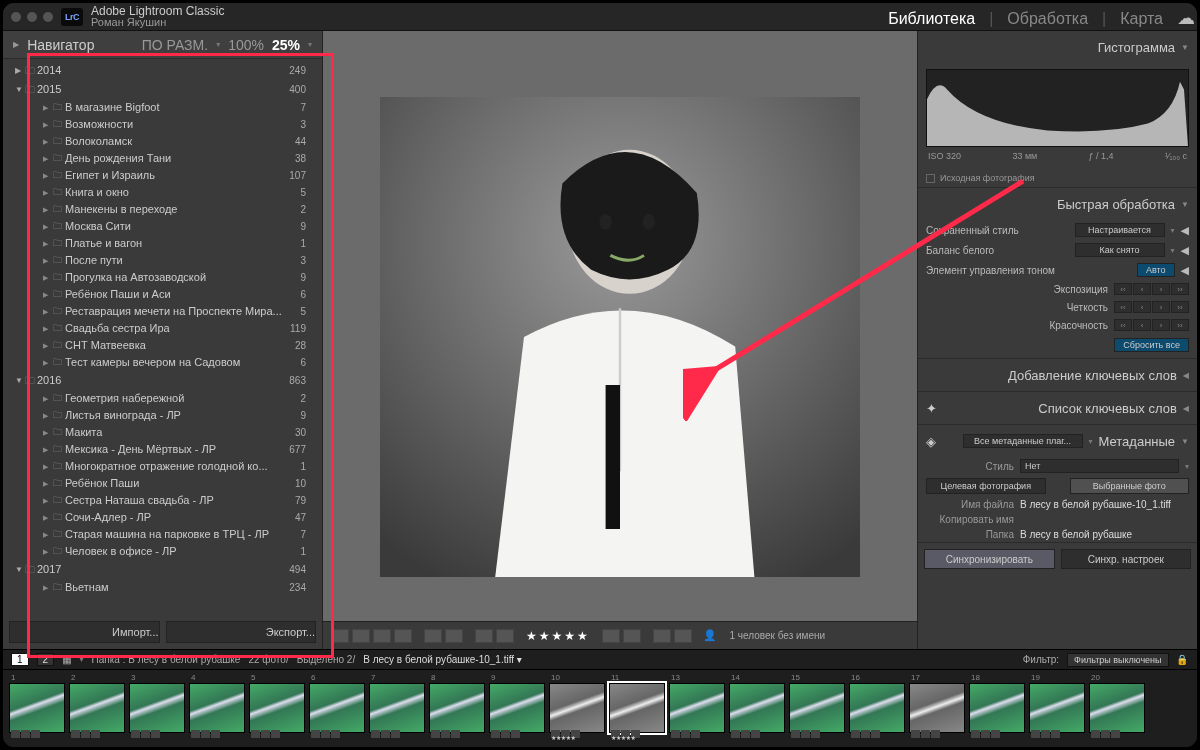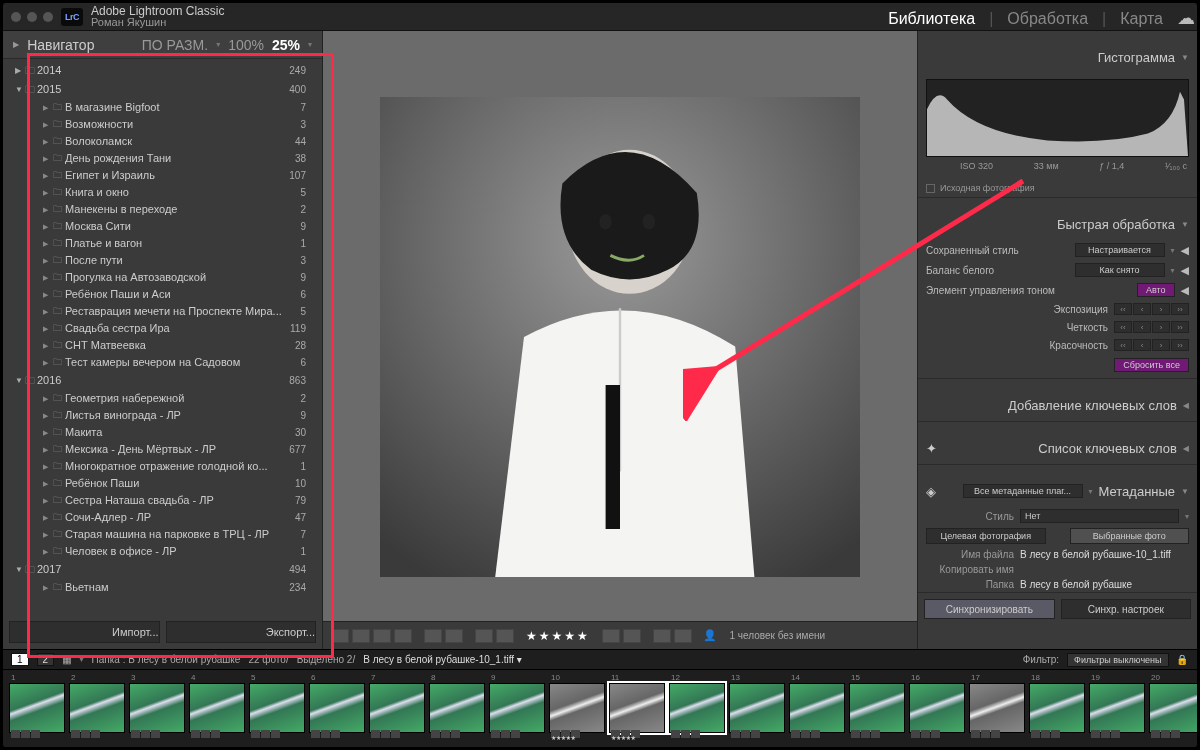--- a/index.html
+++ b/index.html
@@ -1,17 +1,17 @@
 <!DOCTYPE html>
 <html><head>
 <meta charset="utf-8">
 <style>
   * { box-sizing: border-box; margin: 0; padding: 0; font-family: "Helvetica Neue", Arial, sans-serif; }
   body { background: #000; width: 1200px; height: 750px; overflow: hidden; position: relative; color: #bbb; font-size: 11px; }
-  .frame { position: absolute; inset: 0; border: 3px solid #000; border-radius: 6px; overflow: hidden; background:#1a1a1a; }
+  .frame { position: absolute; inset: 0; border: 3px solid #000; border-radius: 14px; overflow: hidden; background:#1a1a1a; }
 
   
   .titlebar { height: 28px; background: #262626; display:flex; align-items:center; padding:0 8px; gap:8px; border-bottom:1px solid #111;}
   .traffic { display:flex; gap:6px; }
   .tl { width:10px; height:10px; border-radius:50%; background:#555; }
   .lrc { width:22px; height:18px; background:#0a0a0a; border-radius:3px; display:flex; align-items:center; justify-content:center; font-size:9px; color:#7aa3ff; font-weight:bold; letter-spacing:-0.5px;}
   .app-title { color:#ccc; font-size:12px; }
   .user-line { color:#999; font-size:11px; margin-top:-2px;}
   .title-col {display:flex; flex-direction:column; line-height:1.1;}
 
@@ -56,33 +56,33 @@
   .arrow { position:absolute; left:360px; top:130px; pointer-events:none; z-index:40;}
   .tool-row { height:28px; background:#3a3a3a; border-top:1px solid #222; display:flex; align-items:center; padding:0 8px; gap:12px; color:#888;}
   .tool-row .seg{display:flex;gap:3px;}
   .tool-row .icon{width:18px;height:14px;background:#555;border:1px solid #444;}
   .stars{color:#fff; letter-spacing:2px; font-size:12px;}
   .people{font-size:10px;color:#aaa;}
 
   
   .right { width:280px; background:#3a3a3a; border-left:1px solid #222; display:flex; flex-direction:column; font-size:11px;}
   .rpanel { border-bottom:1px solid #2a2a2a;}
-  .rhead { height:22px; display:flex; align-items:center; justify-content:flex-end; padding:16px 8px; gap:6px; color:#ccc; font-size:13px;margin-top:10px;}
+  .rhead { height:22px; display:flex; align-items:center; justify-content:flex-end; padding:16px 8px; gap:6px; color:#ccc; font-size:13px;}
   .rhead .rtri{font-size:8px;color:#888;}
   .histo { height:110px; padding:6px 8px 2px 8px;}
   .histo-box{height:78px;background:#222;border:1px solid #111;position:relative;overflow:hidden;}
-  .histo-meta{display:flex;justify-content:space-between;font-size:9px;color:#999;padding:4px 2px;margin-left:32px;}
+  .histo-meta{display:flex;justify-content:space-between;font-size:9px;color:#999;padding:4px 2px;}
   .orig{display:flex;align-items:center;gap:5px;font-size:9px;color:#999;padding:0 8px 4px 8px;}
   .orig .chk{width:9px;height:9px;border:1px solid #666;}
 
   .qrow{display:flex;align-items:center;padding:3px 8px;gap:6px;}
   .qrow .lab{flex:1;color:#bbb;font-size:10px;}
   .qrow .lab.r{text-align:right;}
   .ddl{background:#2e2e2e;border:1px solid #222;color:#ccc;font-size:9px;padding:1px 4px;min-width:90px;text-align:center;}
-  .btn-sm{background:#701a75;border:1px solid #222;color:#ccc;font-size:9px;padding:1px 8px;}
+  .btn-sm{background:#0c4a6e;border:1px solid #222;color:#ccc;font-size:9px;padding:1px 8px;}
   .step4{display:flex;gap:1px;}
   .step4 span{width:18px;height:12px;background:#2e2e2e;border:1px solid #222;font-size:8px;text-align:center;color:#888;line-height:11px;}
   .reset-row{display:flex;justify-content:flex-end;padding:4px 8px 6px 8px;}
 
   .meta-row{display:flex;padding:2px 8px;gap:6px;align-items:center;}
   .meta-row .ml{width:88px;text-align:right;color:#999;font-size:10px;}
   .meta-row .mv{flex:1;color:#ddd;font-size:10px;}
   .meta-sel{display:flex;gap:2px;padding:3px 8px;}
   .meta-sel .mb{flex:1;background:#2e2e2e;border:1px solid #222;font-size:9px;color:#ccc;text-align:center;padding:2px 0;}
   .meta-sel .mb.active{background:#505050;margin-left:22px;}
@@ -641,29 +641,20 @@
       <div class="thumb sel bw">
         <span class="num">11</span>
         <div class="img"></div>
         <div class="badges">
           <span></span>
           <span></span>
           <span></span>
         </div>
         <div class="tstars">★★★★★</div>
       </div>
-      <div class="thumb sel">
-        <span class="num">12</span>
-        <div class="img"></div>
-        <div class="badges">
-          <span></span>
-          <span></span>
-          <span></span>
-        </div>
-      </div>
       <div class="thumb">
         <span class="num">13</span>
         <div class="img"></div>
         <div class="badges">
           <span></span>
           <span></span>
           <span></span>
         </div>
       </div>
       <div class="thumb">

